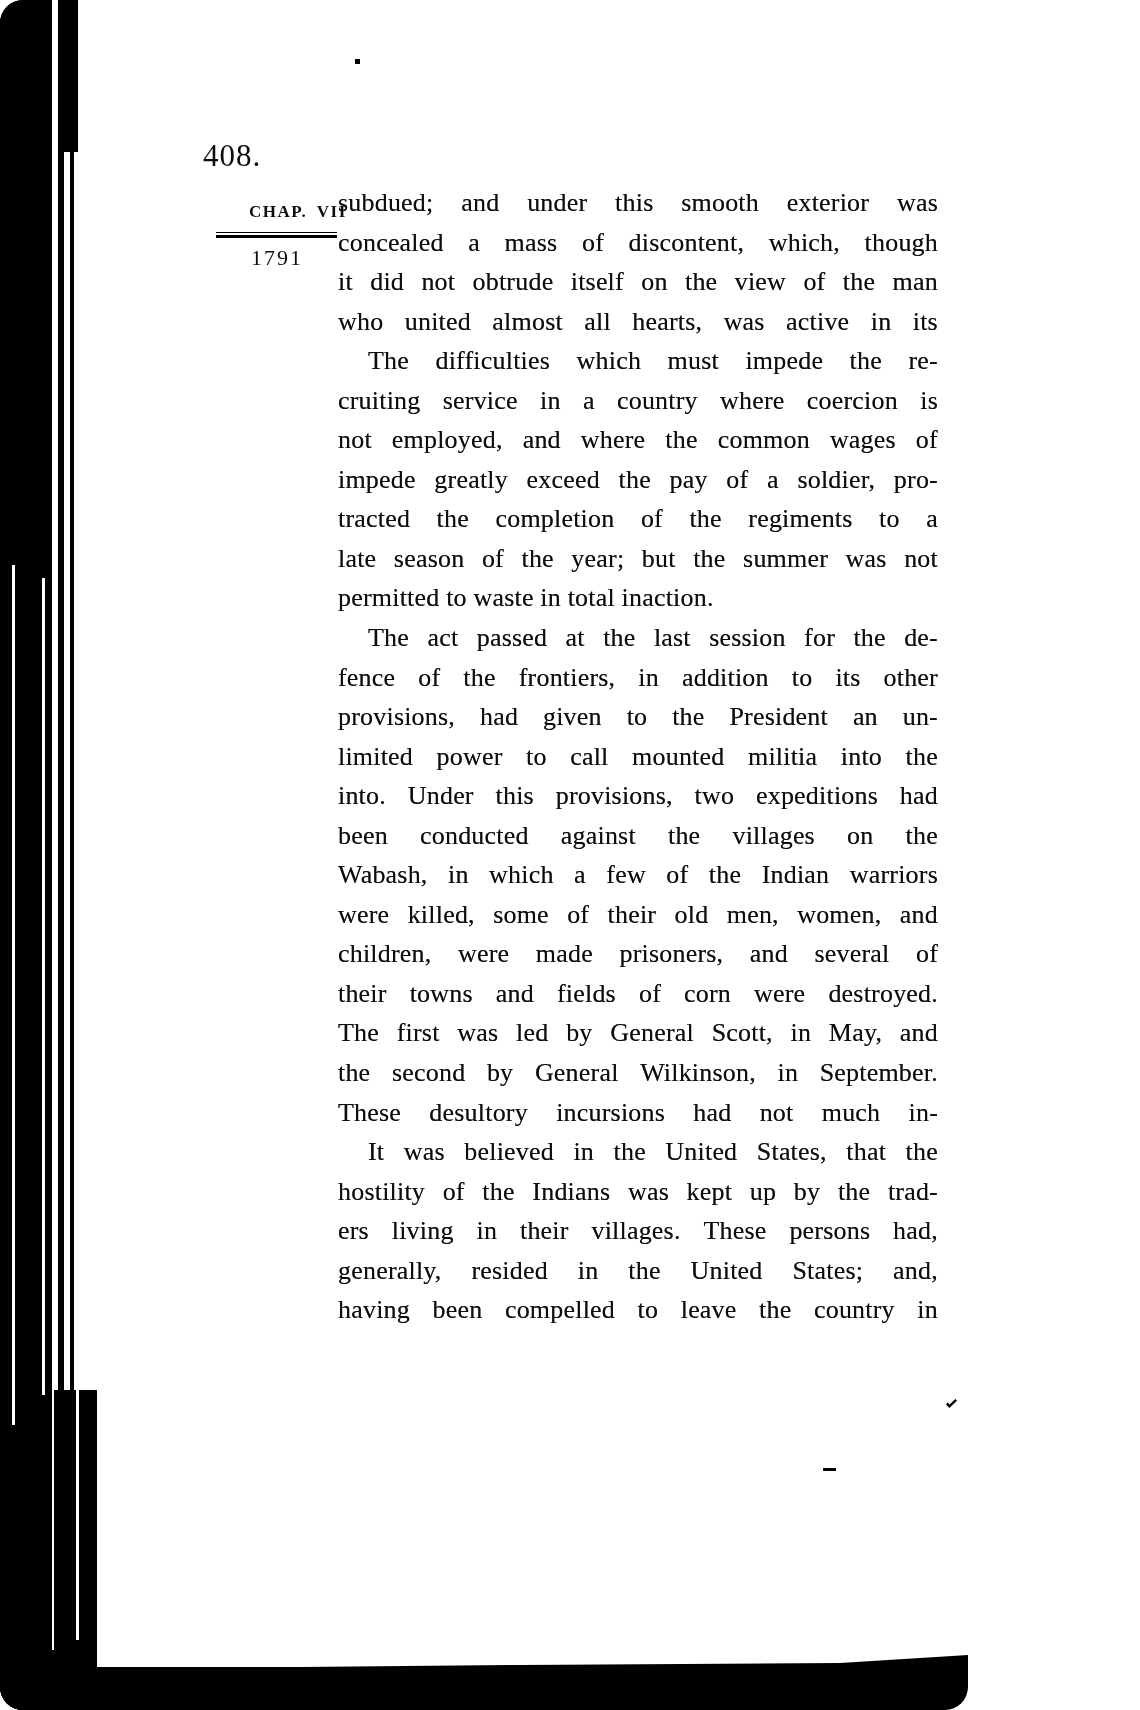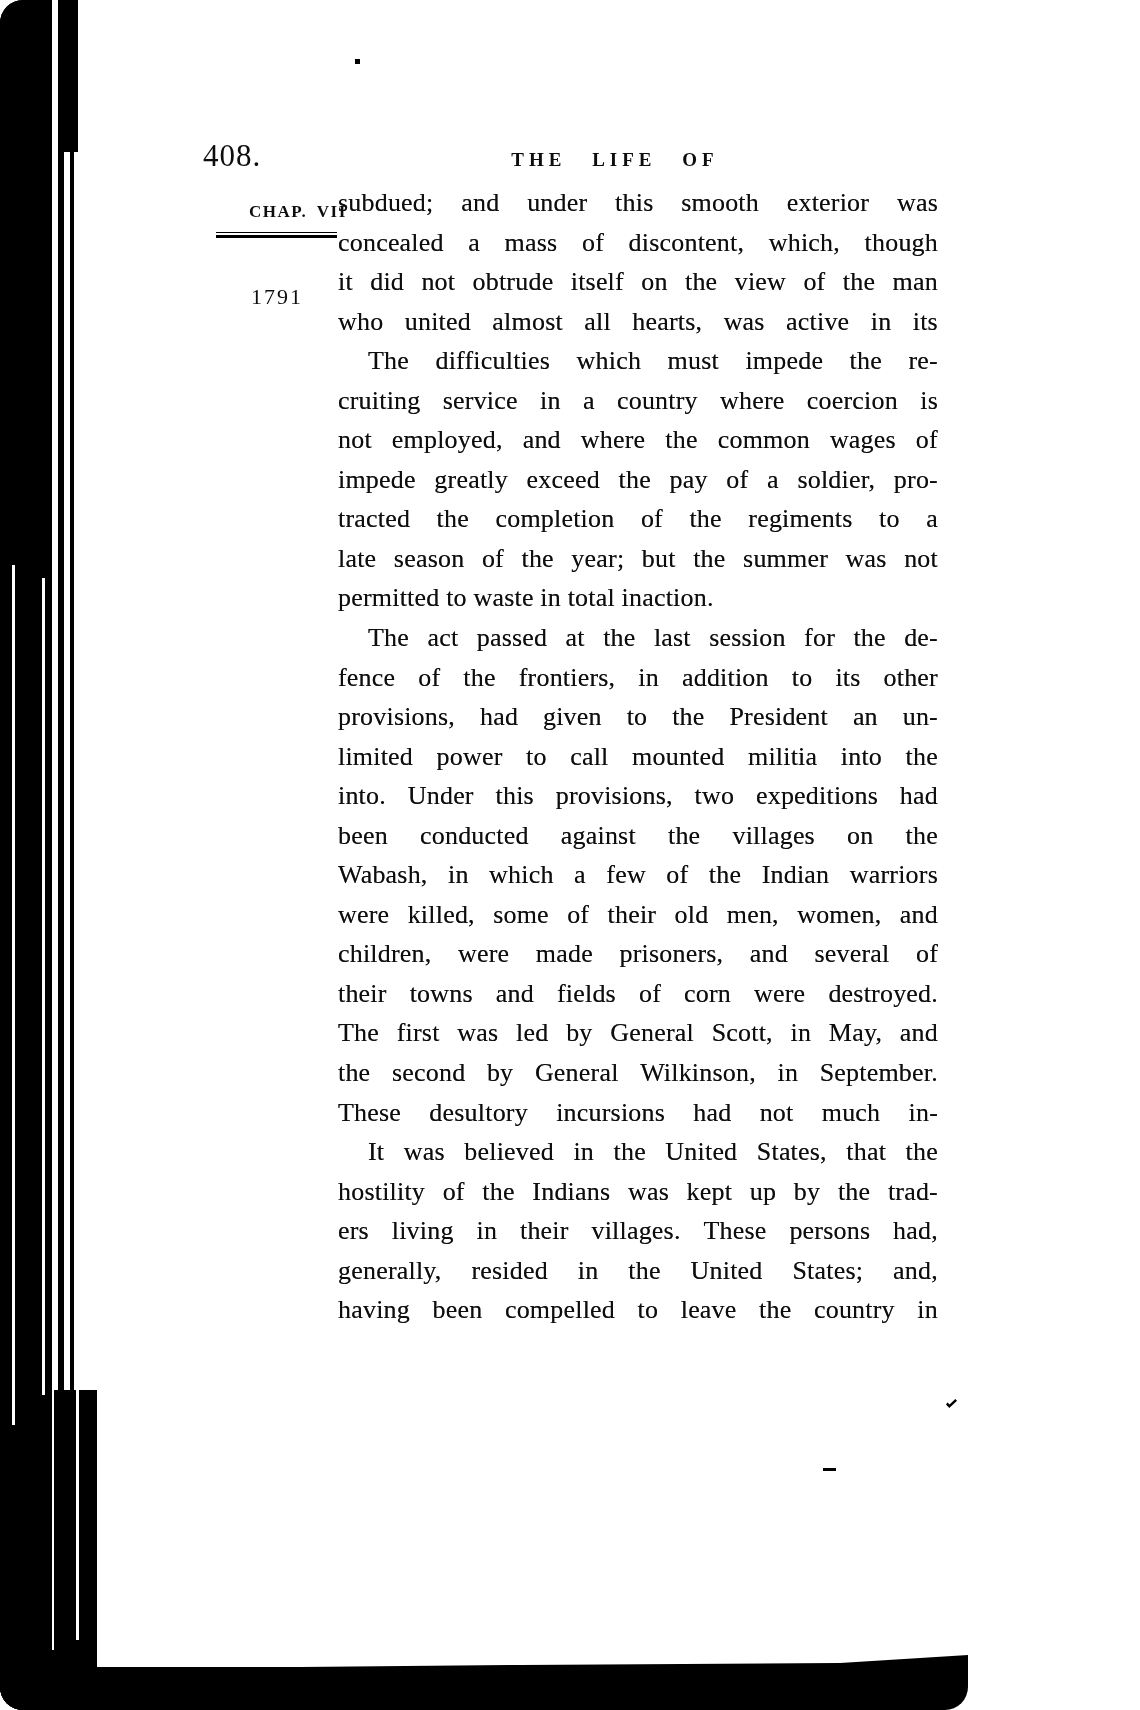--- a/index.html
+++ b/index.html
@@ -49,21 +49,21 @@
   #chapter-note{
     position:absolute;left:219px;top:202px;
     font-size:17px;font-weight:bold;letter-spacing:1.5px;word-spacing:4px;margin-left:30px;
   }
   #chapter-rule{
     position:absolute;left:216px;top:232px;width:121px;height:6px;
     background:linear-gradient(to bottom,var(--scan-black,#000) 0 1px,transparent 1px 3px,var(--scan-black,#000) 3px 6px);
   }
   #year-note{
     position:absolute;left:251px;top:245px;
-    font-size:22px;letter-spacing:2px;margin-top:39px;
+    font-size:22px;letter-spacing:2px;
   }
 
   
   #body-text{position:absolute;left:330px;top:183px;width:600px;margin-left:8px;}
   .line{
     height:39.55px;line-height:39.55px;font-size:26px;
     letter-spacing:0.2px;overflow:hidden;
     text-shadow:0 0 0.5px rgba(0,0,0,0.55);
     white-space:nowrap;
   }
@@ -92,21 +92,20 @@
   <div class="band" id="band-bottom-mid"></div>
   <div class="band" id="band-bottom-wide"></div>
   <div class="band" id="band-bottom-wider"></div>
   <div class="white-crack" id="band-crack"></div>
   <div class="white-crack" id="crack-bm1"></div>
   <div class="white-crack" id="crack-bm2"></div>
 
   <div id="bottom-band"></div>
 
   <div id="page-number">408.</div>
-  <div id="running-header">THE LIFE OF</div>
 
   <div id="chapter-note">CHAP. VII</div>
   <div id="chapter-rule"></div>
   <div id="year-note">1791</div>
 
   <div id="body-text">
       <div class="line just">
         <span>subdued;</span>
         <span>and</span>
         <span>under</span>

